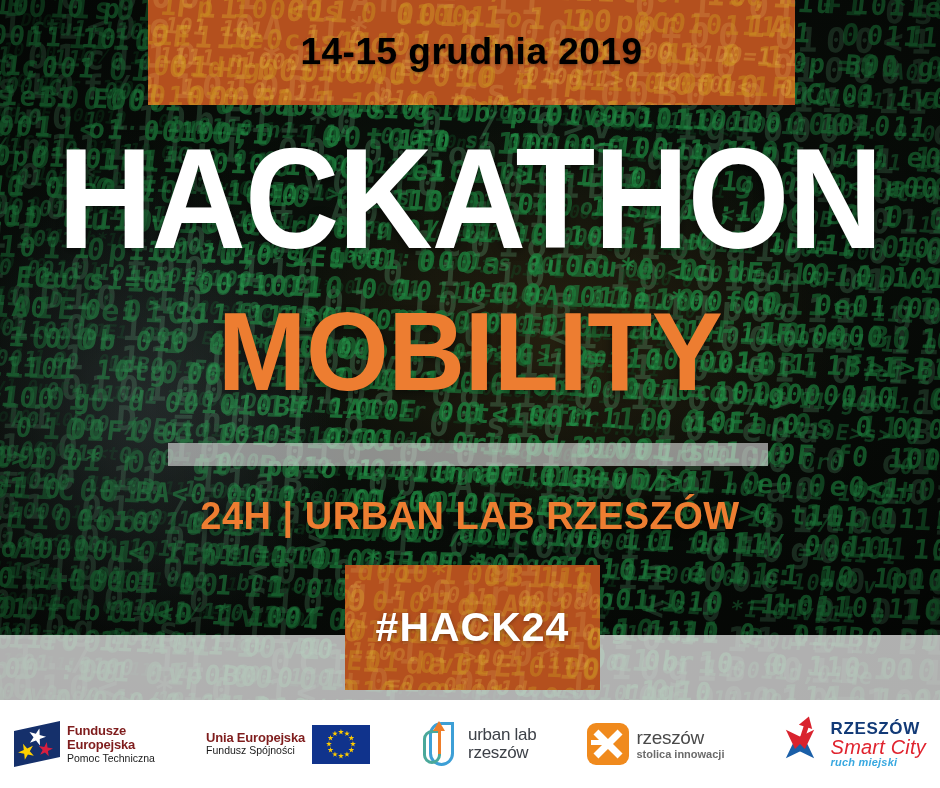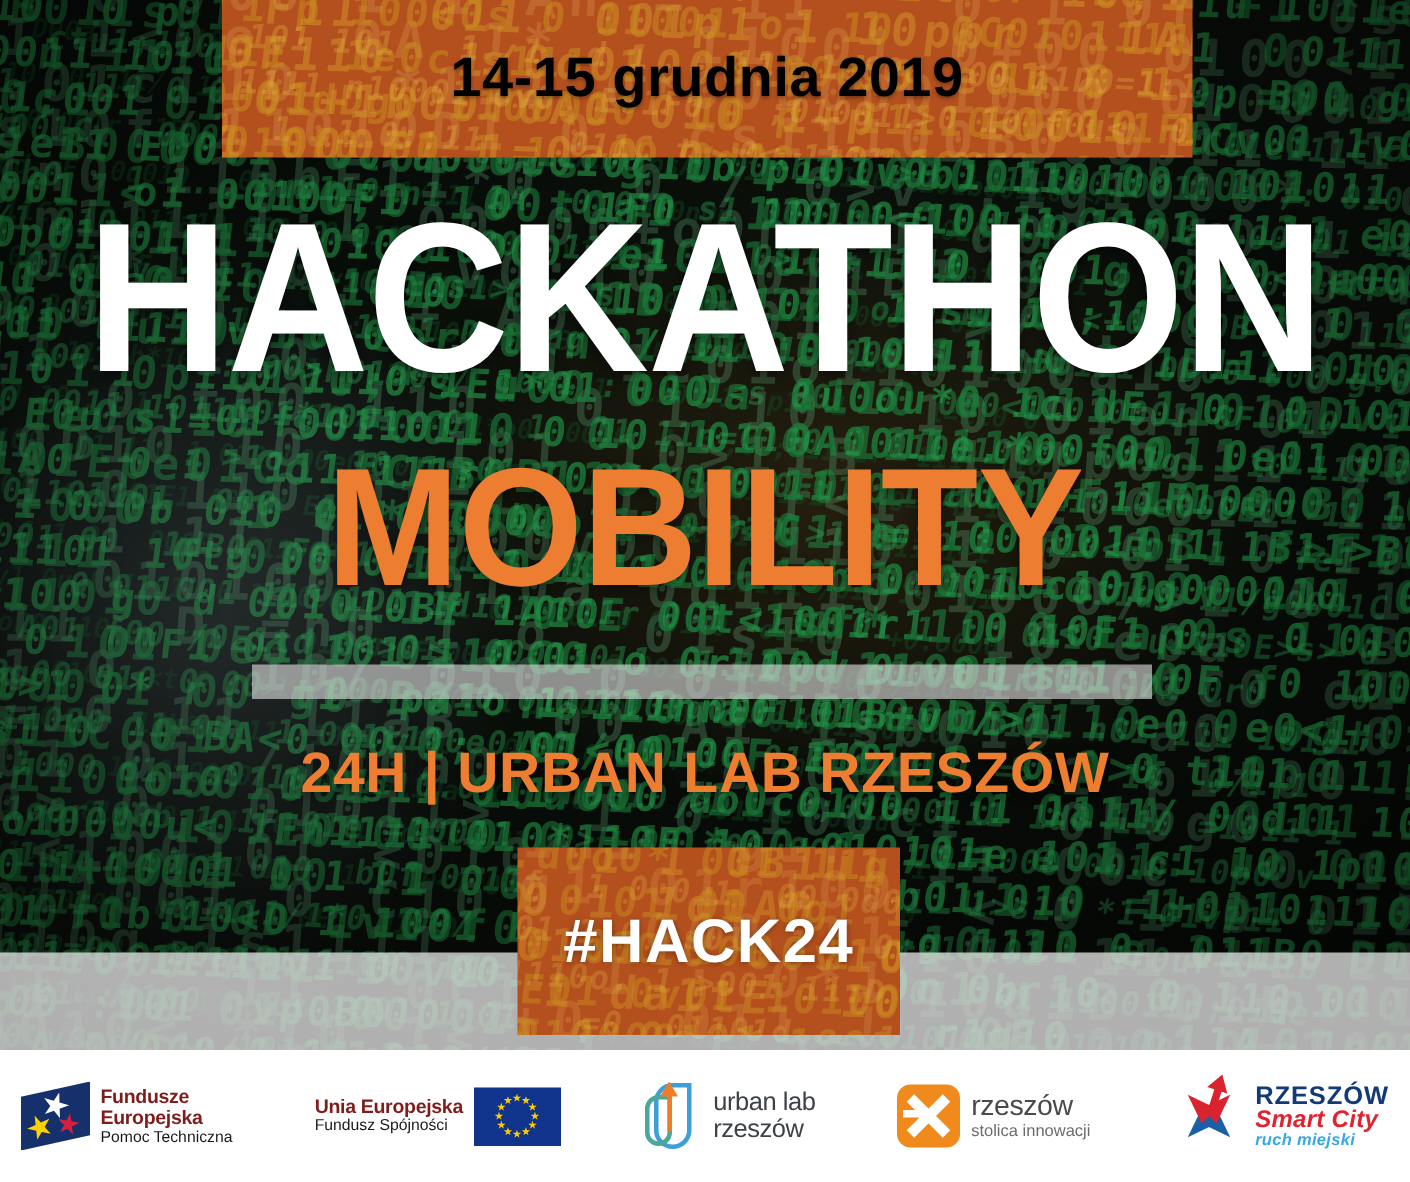--- a/index.html
+++ b/index.html
@@ -316,21 +316,21 @@
     overflow: hidden;
   }
   .rz-blade {
     position: absolute;
     left: 50%; top: 50%;
     width: 7px; height: 17px;
     background: #ffffff;
     transform-origin: 50% 0%;
   }
   .rz-text .logo-t1 { font-size: 19px; font-weight: 400; color: #4a4a4a; letter-spacing: -0.3px; }
-  .rz-text .logo-t2 { font-size: 11px; font-weight: 400; color: #6b6b6b; }
+  .rz-text .logo-t2 { font-size: 11px; font-weight: 700; color: #6b6b6b; }
 
   
   .sc-mark {
     position: relative;
     width: 48px; height: 46px;
   }
   .sc-arm {
     position: absolute;
     left: 50%; top: 50%;
     width: 0; height: 0;
@@ -351,21 +351,21 @@
   .sc-up::before {
     content: "";
     position: absolute;
     left: -5px; top: -8px;
     border-left: 7.5px solid transparent;
     border-right: 7.5px solid transparent;
     border-bottom: 11px solid #d9232e;
   }
   .sc-text { line-height: 1.0; }
   .sc-l1 { font-size: 17px; font-weight: 700; color: #123a77; letter-spacing: 0.6px; display: block; }
-  .sc-l2 { font-size: 16px; font-weight: 700; font-style: italic; color: #e0232e; letter-spacing: 0.2px; display: block; }
+  .sc-l2 { font-size: 20px; font-weight: 400; font-style: italic; color: #e0232e; letter-spacing: 0.2px; display: block; }
   .sc-l3 { font-size: 11px; font-weight: 700; font-style: italic; color: #38a8e0; letter-spacing: 0.2px; display: block; }
 </style>
 </head>
 <body>
 
 <div id="poster">
 
   <div class="bg-stage">
     <div class="rain layer-c">1  0 0001f  0  0;011a C  1011   0s0:cF 10 0011 &gt;00 011o1 1 0 011;11100
 D1 1&lt;0;/011 0010 1 111p111 A1100&lt;10  1111   11 10001   1  0 *b  1   00

